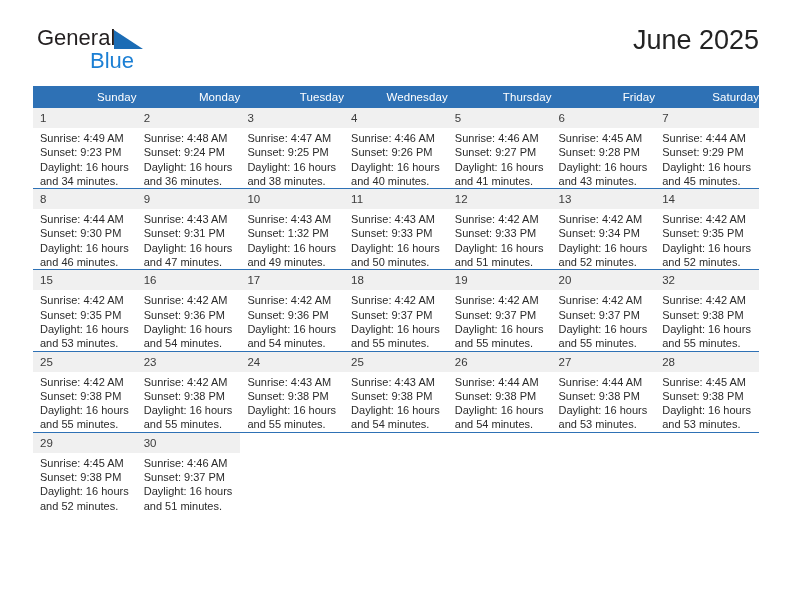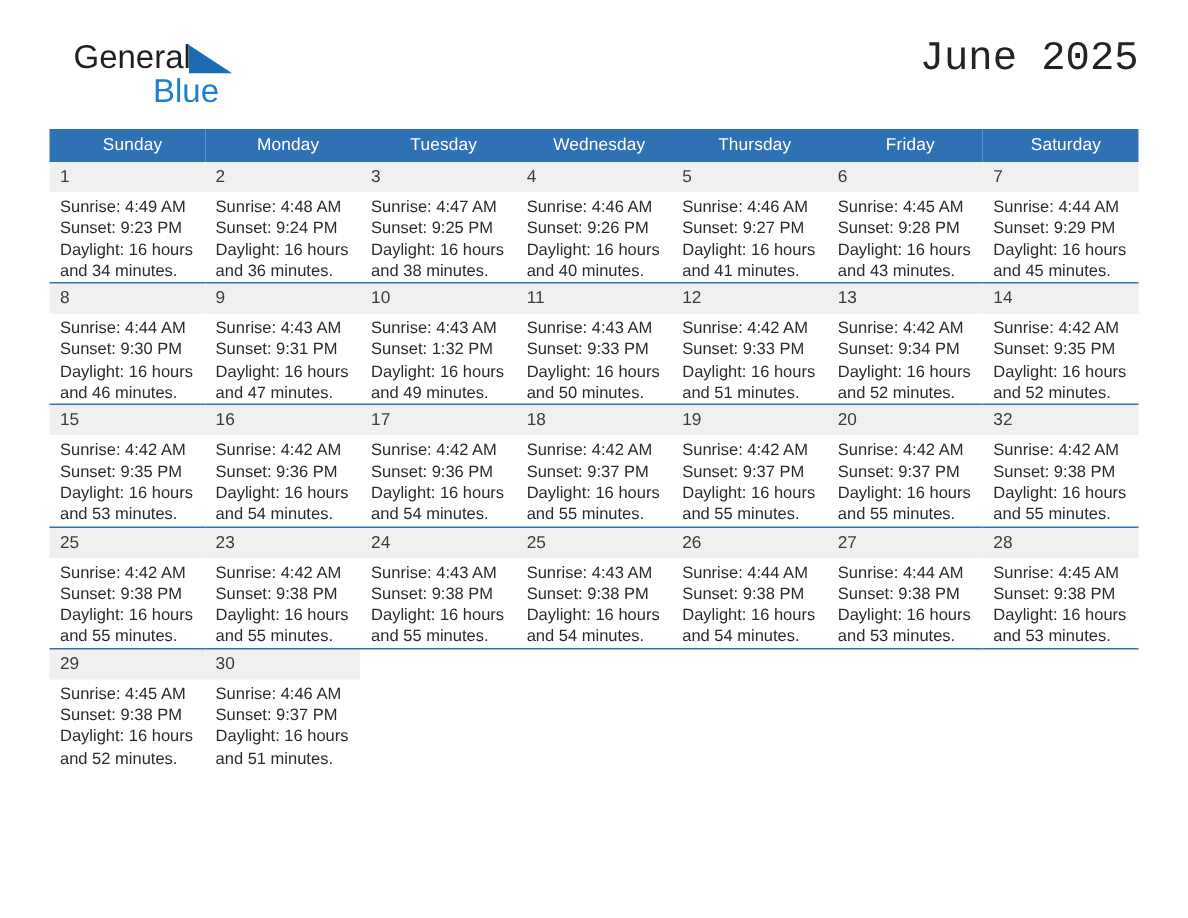--- a/index.html
+++ b/index.html
@@ -23,21 +23,21 @@
     padding: 0 33px;
   }
 
   
   .top {
     position: relative;
     height: 78px;
   }
   .brand {
     position: absolute;
-    left: 16px;
+    left: 4px;
     top: 26px;
     width: 220px;
     height: 52px;
   }
   .brand-line1 {
     position: relative;
     font-size: 22px;
     line-height: 24px;
     color: #231f20;
     letter-spacing: 0px;
@@ -63,21 +63,20 @@
     right: 0px;
     top: 24px;
     text-align: right;
   }
   .cal-title {
     font-size: 27px;
     line-height: 32px;
     color: #232323;
     font-weight: normal;
     margin: 0;
-    font-family: Liberation Mono, monospace;
   }
   .cal-subtitle {
     font-size: 15px;
     line-height: 22px;
     color: #232323;
     margin: 6px 0 0 0;
     font-weight: normal;
   }
 
   
@@ -87,21 +86,21 @@
     width: 726px;
     margin-top: 8px;
   }
   table.calendar col { width: 103.71px; }
 
   thead th {
     background: #2e71b5;
     color: #ffffff;
     font-size: 11.5px;
     font-weight: normal;
-    text-align: center;
+    text-align: right;
     padding: 5px 0 5px 7px;
     height: 11px;
     vertical-align: middle;
     letter-spacing: 0.1px;
   }
 
   tbody tr.week-row > td {
     vertical-align: top;
     padding: 0;
     border-top: 1.5px solid #2e71b5;

